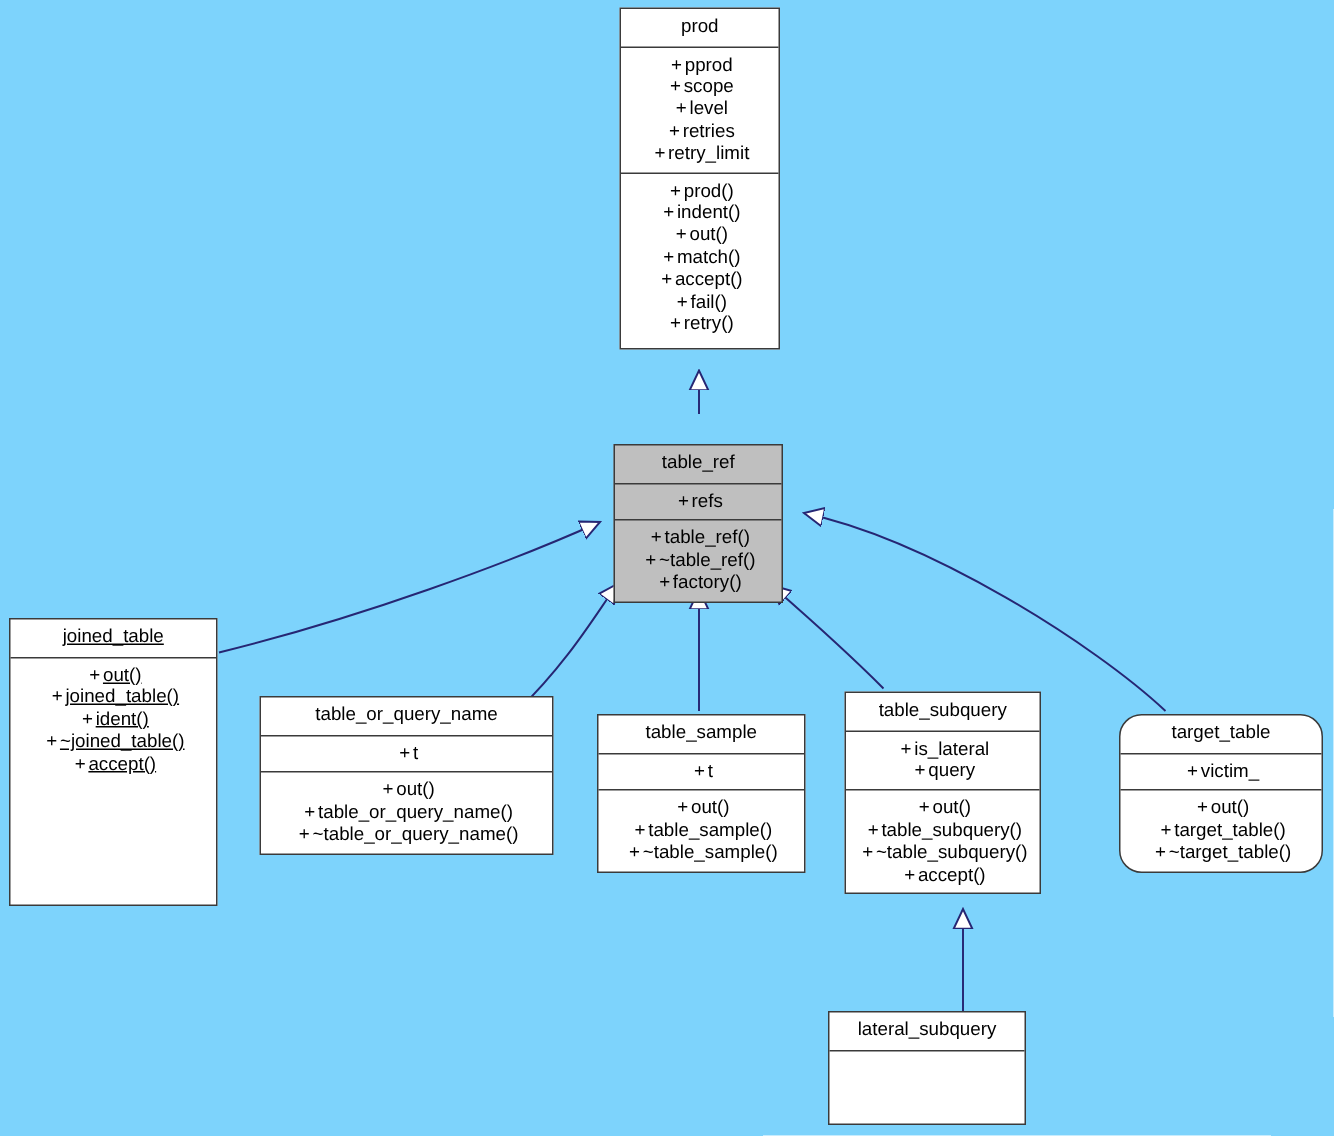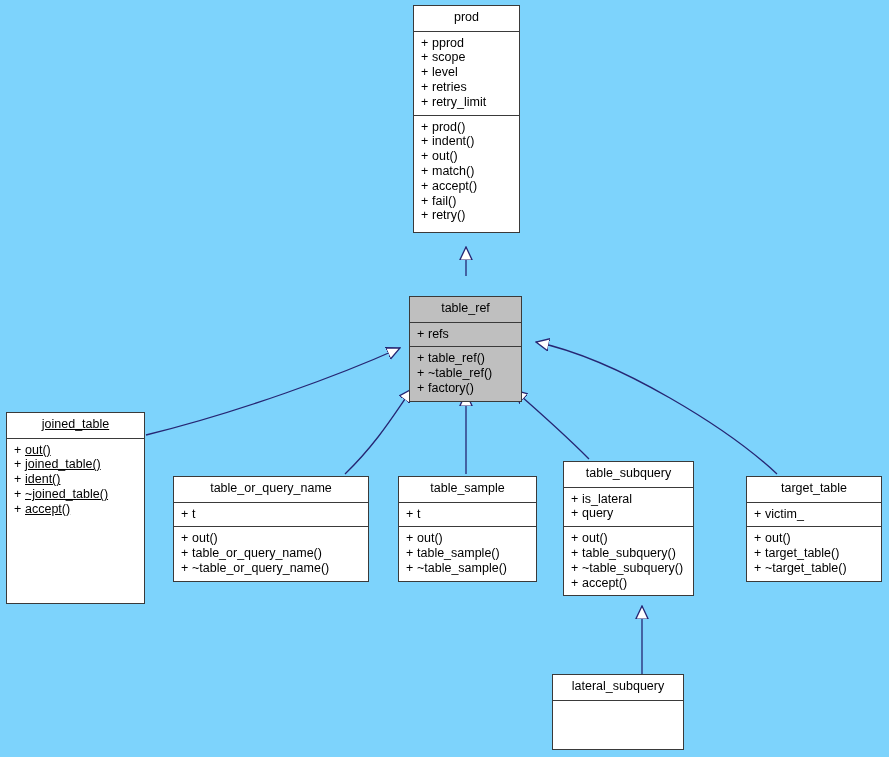--- a/index.html
+++ b/index.html
@@ -51,20 +51,21 @@
     padding: 4px 6px 5px 7px;
   }
   .uml-compartment.empty {
     min-height: 16px;
     padding: 5px 6px;
   }
   .uml-row {
     white-space: nowrap;
     font-size: 12.5px;
     line-height: 14.8px;
+    text-align: center;
   }
   .plus {
     display: inline-block;
     width: 11px;
   }
 </style>
 </head>
 <body>
 
 <div id="diagram">
@@ -141,21 +142,21 @@
     <div class="uml-title">joined_table</div>
     <div class="uml-compartment">
         <div class="uml-row"><span class="plus">+</span>out()</div>
         <div class="uml-row"><span class="plus">+</span>joined_table()</div>
         <div class="uml-row"><span class="plus">+</span>ident()</div>
         <div class="uml-row"><span class="plus">+</span>~joined_table()</div>
         <div class="uml-row"><span class="plus">+</span>accept()</div>
       </div>
   </div>
 
-  <div class="uml-node" id="node-table_or_query_name" style="left: 173px; top: 476px; width: 196px; min-height: 100px;">
+  <div class="uml-node" id="node-table_or_query_name" style="left: 173px; top: 464px; width: 196px; min-height: 100px;">
     <div class="uml-title">table_or_query_name</div>
     <div class="uml-compartment">
         <div class="uml-row"><span class="plus">+</span>t</div>
       </div>
     <div class="uml-compartment">
         <div class="uml-row"><span class="plus">+</span>out()</div>
         <div class="uml-row"><span class="plus">+</span>table_or_query_name()</div>
         <div class="uml-row"><span class="plus">+</span>~table_or_query_name()</div>
       </div>
   </div>
@@ -179,21 +180,21 @@
         <div class="uml-row"><span class="plus">+</span>query</div>
       </div>
     <div class="uml-compartment">
         <div class="uml-row"><span class="plus">+</span>out()</div>
         <div class="uml-row"><span class="plus">+</span>table_subquery()</div>
         <div class="uml-row"><span class="plus">+</span>~table_subquery()</div>
         <div class="uml-row"><span class="plus">+</span>accept()</div>
       </div>
   </div>
 
-  <div class="uml-node" id="node-target_table" style="left: 746px; top: 476px; width: 136px; min-height: 100px;">
+  <div class="uml-node" id="node-target_table" style="left: 746px; top: 476px; width: 136px; min-height: 100px; border-radius: 15px;">
     <div class="uml-title">target_table</div>
     <div class="uml-compartment">
         <div class="uml-row"><span class="plus">+</span>victim_</div>
       </div>
     <div class="uml-compartment">
         <div class="uml-row"><span class="plus">+</span>out()</div>
         <div class="uml-row"><span class="plus">+</span>target_table()</div>
         <div class="uml-row"><span class="plus">+</span>~target_table()</div>
       </div>
   </div>

